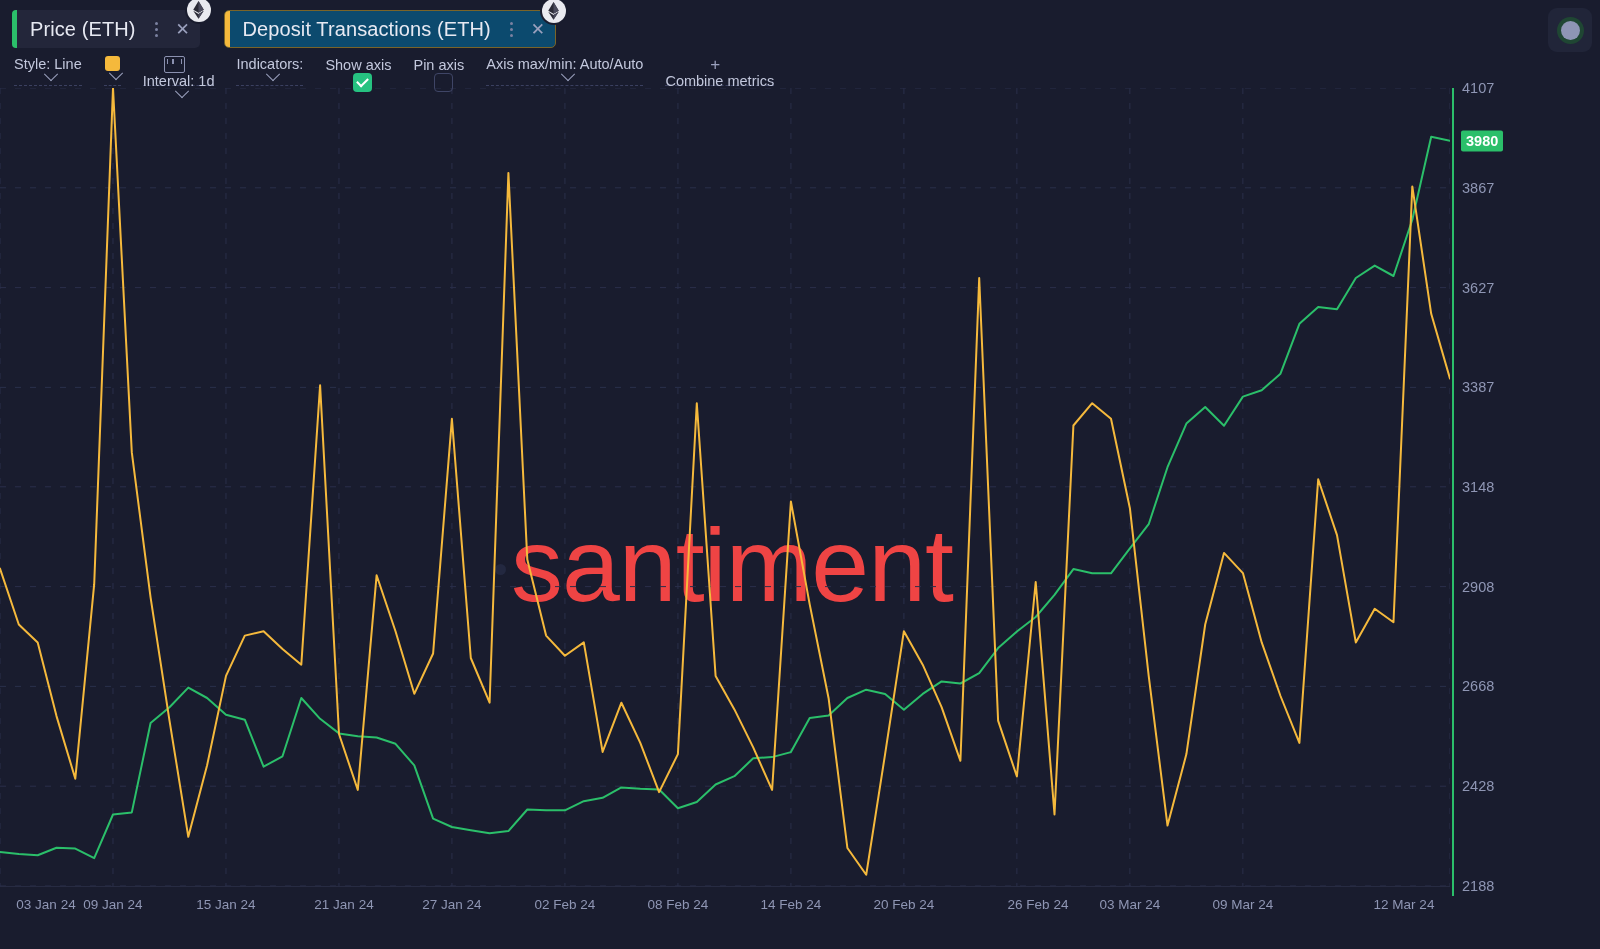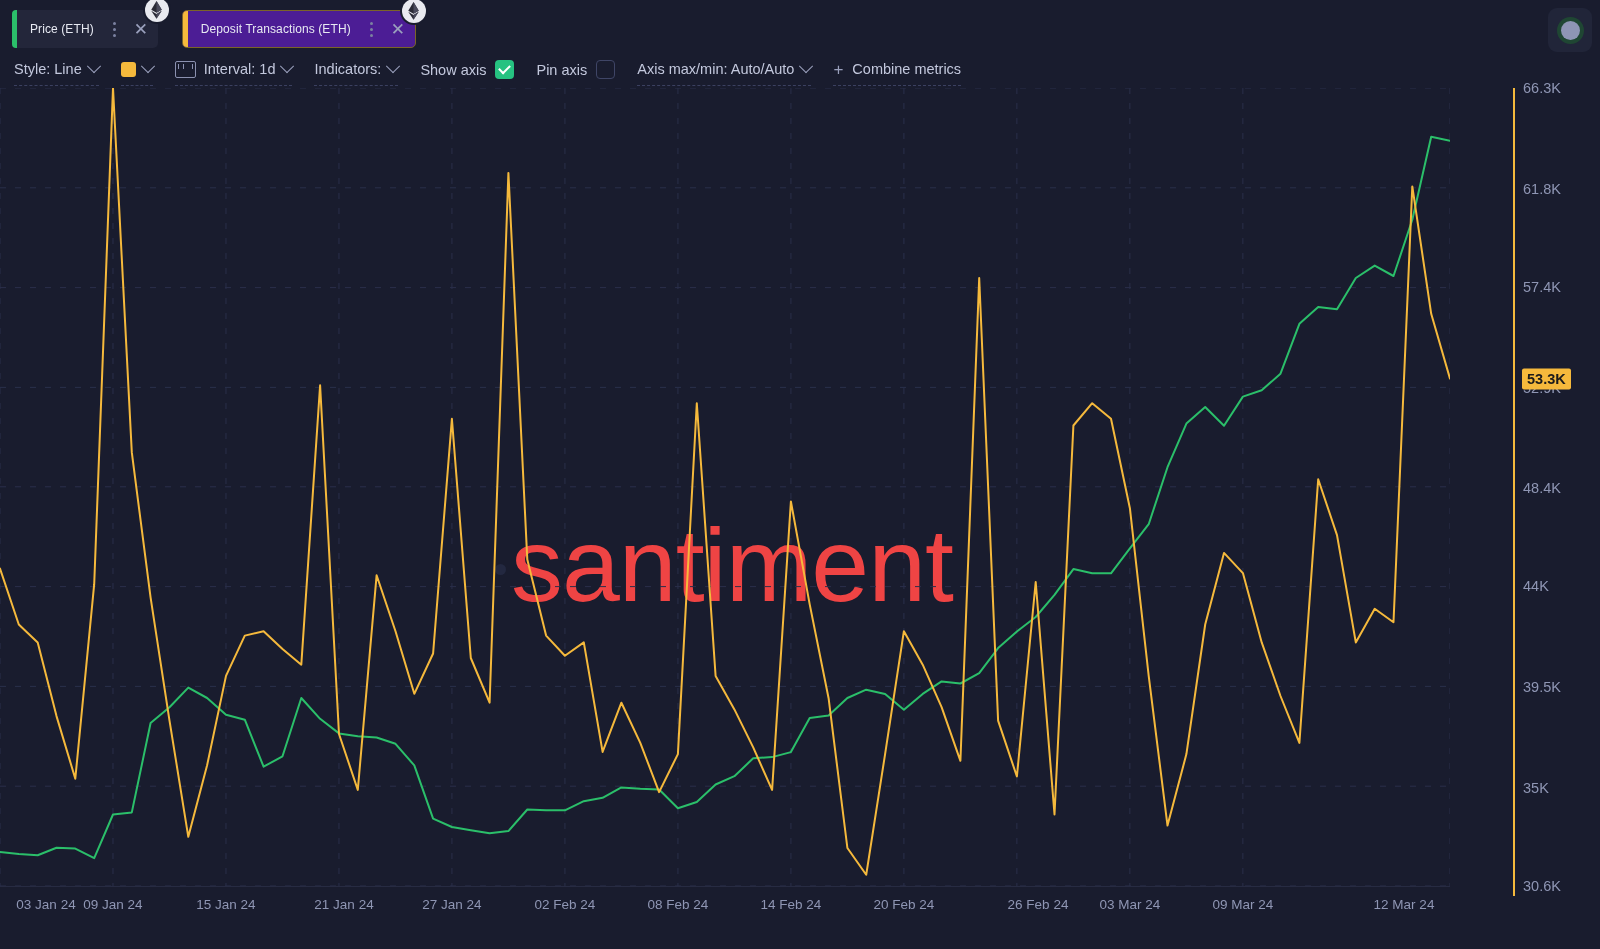--- a/index.html
+++ b/index.html
@@ -34,32 +34,32 @@
     display: flex;
     align-items: center;
     height: 38px;
     margin-top: 10px;
     margin-right: 24px;
     border-radius: 5px;
     background: #23263a;
     box-sizing: border-box;
   }
   .metric-tab.active {
-    background: #4c1d95;
+    background: #0c4a6e;
     border: 1px solid #7a6428;
   }
   .tab-accent {
     width: 5px;
     height: 100%;
     border-radius: 4px 0 0 4px;
     flex: none;
   }
   .tab-label {
     color: #e7e9f2;
-    font-size: 12px;
+    font-size: 20px;
     padding: 0 12px 0 13px;
     white-space: nowrap;
     letter-spacing: .1px;
   }
   .tab-dots {
     width: 18px;
     display: flex;
     flex-direction: column;
     align-items: center;
     justify-content: center;
@@ -107,20 +107,21 @@
     display: flex;
     align-items: center;
     height: 26px;
     margin-right: 22px;
     color: #c3c8dd;
     font-size: 14.5px;
     border-bottom: 1px dashed #3b4060;
     padding-bottom: 3px;
     cursor: pointer;
     white-space: nowrap;
+    flex-direction: column;
   }
   .ctrl.nodash { border-bottom: none; }
   .caret {
     margin-left: 7px;
     width: 9px; height: 9px;
     border-right: 1.6px solid #9aa0bd;
     border-bottom: 1.6px solid #9aa0bd;
     transform: rotate(45deg) translate(-2px,-2px);
     flex: none;
   }
@@ -399,34 +400,34 @@
         <line x1="903.8961038961039" y1="0" x2="903.8961038961039" y2="798" stroke="#2a2f4a" stroke-width="1" stroke-dasharray="6 9"></line>
         <line x1="1016.8831168831169" y1="0" x2="1016.8831168831169" y2="798" stroke="#2a2f4a" stroke-width="1" stroke-dasharray="6 9"></line>
         <line x1="1129.8701298701299" y1="0" x2="1129.8701298701299" y2="798" stroke="#2a2f4a" stroke-width="1" stroke-dasharray="6 9"></line>
         <line x1="1242.857142857143" y1="0" x2="1242.857142857143" y2="798" stroke="#2a2f4a" stroke-width="1" stroke-dasharray="6 9"></line>
         <line x1="1450" y1="0" x2="1450" y2="798" stroke="#2a2f4a" stroke-width="1" stroke-dasharray="6 9"></line>
         <polyline points="0.0,763.9 18.8,766.0 37.7,767.2 56.5,759.7 75.3,760.6 94.2,770.1 113.0,726.5 131.8,724.4 150.6,635.0 169.5,619.2 188.3,599.6 207.1,610.0 226.0,626.7 244.8,631.7 263.6,678.7 282.5,668.3 301.3,610.0 320.1,630.8 339.0,645.4 357.8,648.3 376.6,649.5 395.5,655.8 414.3,677.4 433.1,730.6 451.9,739.0 470.8,742.3 489.6,745.2 508.4,743.1 527.3,721.5 546.1,722.3 564.9,722.3 583.8,713.2 602.6,709.8 621.4,699.4 640.3,700.7 659.1,701.5 677.9,720.2 696.8,714.0 715.6,696.5 734.4,688.2 753.2,670.3 772.1,669.1 790.9,664.1 809.7,630.0 828.6,627.5 847.4,610.0 866.2,601.7 885.1,605.9 903.9,621.7 922.7,605.9 941.6,593.4 960.4,595.5 979.2,585.1 998.1,560.1 1016.9,543.5 1035.7,529.0 1054.5,506.9 1073.4,481.1 1092.2,485.3 1111.0,485.3 1129.9,460.3 1148.7,436.2 1167.5,379.2 1186.4,335.6 1205.2,319.0 1224.0,337.7 1242.9,308.6 1261.7,302.3 1280.5,285.7 1299.4,235.8 1318.2,219.1 1337.0,221.2 1355.8,190.0 1374.7,177.6 1393.5,188.0 1412.3,131.8 1431.2,48.7 1450.0,52.8" fill="none" stroke="#2bbf6a" stroke-width="2" stroke-linejoin="round" stroke-linecap="round"></polyline>
         <polyline points="0.0,480.6 18.8,536.5 37.7,554.4 56.5,628.1 75.3,690.7 94.2,496.2 113.0,0.0 131.8,364.4 150.6,509.6 169.5,632.6 188.3,748.8 207.1,677.3 226.0,587.9 244.8,547.6 263.6,543.2 282.5,561.1 301.3,576.7 320.1,297.3 339.0,646.0 357.8,701.9 376.6,487.3 395.5,543.2 414.3,605.8 433.1,565.5 451.9,330.8 470.8,570.0 489.6,614.7 508.4,84.9 527.3,471.6 546.1,547.6 564.9,567.8 583.8,554.4 602.6,663.9 621.4,614.7 640.3,654.9 659.1,704.1 677.9,666.1 696.8,315.2 715.6,587.9 734.4,621.4 753.2,659.4 772.1,701.9 790.9,413.5 809.7,516.4 828.6,610.2 847.4,760.0 866.2,786.8 885.1,666.1 903.9,543.2 922.7,576.7 941.6,619.2 960.4,672.8 979.2,190.0 998.1,632.6 1016.9,688.5 1035.7,494.0 1054.5,726.5 1073.4,337.5 1092.2,315.2 1111.0,330.8 1129.9,420.2 1148.7,587.9 1167.5,737.6 1186.4,666.1 1205.2,536.5 1224.0,464.9 1242.9,485.1 1261.7,554.4 1280.5,608.0 1299.4,654.9 1318.2,391.2 1337.0,447.1 1355.8,554.4 1374.7,520.8 1393.5,534.2 1412.3,98.4 1431.2,225.8 1450.0,290.6" fill="none" stroke="#f5b93c" stroke-width="2" stroke-linejoin="round" stroke-linecap="round"></polyline>
       </svg>
   </div>
 
-
-  <div class="axis" id="axis-yellow">
-    <div class="axis-line" id="axis-yellow-line" style="background: rgb(245, 185, 60);"></div>
-  <div class="axis-label" style="top: 0px;">66.3K</div>
-      <div class="axis-label" style="top: 100.588px;">61.8K</div>
-      <div class="axis-label" style="top: 198.941px;">57.4K</div>
-      <div class="axis-label" style="top: 299.529px;">52.9K</div>
-      <div class="axis-label" style="top: 400.118px;">48.4K</div>
-      <div class="axis-label" style="top: 498.471px;">44K</div>
-      <div class="axis-label" style="top: 599.059px;">39.5K</div>
-      <div class="axis-label" style="top: 699.647px;">35K</div>
-      <div class="axis-label" style="top: 798px;">30.6K</div>
-      <div class="axis-badge" style="top: 290.588px; background: rgb(245, 185, 60); color: rgb(27, 27, 27);">53.3K</div>
-    </div>
+  <div class="axis" id="axis-green">
+    <div class="axis-line" id="axis-green-line" style="background: rgb(43, 191, 106);"></div>
+  <div class="axis-label" style="top: 0px;">4107</div>
+      <div class="axis-label" style="top: 99.802px;">3867</div>
+      <div class="axis-label" style="top: 199.604px;">3627</div>
+      <div class="axis-label" style="top: 299.406px;">3387</div>
+      <div class="axis-label" style="top: 398.792px;">3148</div>
+      <div class="axis-label" style="top: 498.594px;">2908</div>
+      <div class="axis-label" style="top: 598.396px;">2668</div>
+      <div class="axis-label" style="top: 698.198px;">2428</div>
+      <div class="axis-label" style="top: 798px;">2188</div>
+      <div class="axis-badge" style="top: 52.8119px; background: rgb(43, 191, 106); color: rgb(255, 255, 255);">3980</div>
+    </div>
+
 
   <div class="xaxis" id="xaxis">
       <div class="xlabel" style="left: 46px;">03 Jan 24</div>
       <div class="xlabel" style="left: 112.987px;">09 Jan 24</div>
       <div class="xlabel" style="left: 225.974px;">15 Jan 24</div>
       <div class="xlabel" style="left: 344px;">21 Jan 24</div>
       <div class="xlabel" style="left: 451.948px;">27 Jan 24</div>
       <div class="xlabel" style="left: 564.935px;">02 Feb 24</div>
       <div class="xlabel" style="left: 677.922px;">08 Feb 24</div>
       <div class="xlabel" style="left: 790.909px;">14 Feb 24</div>

